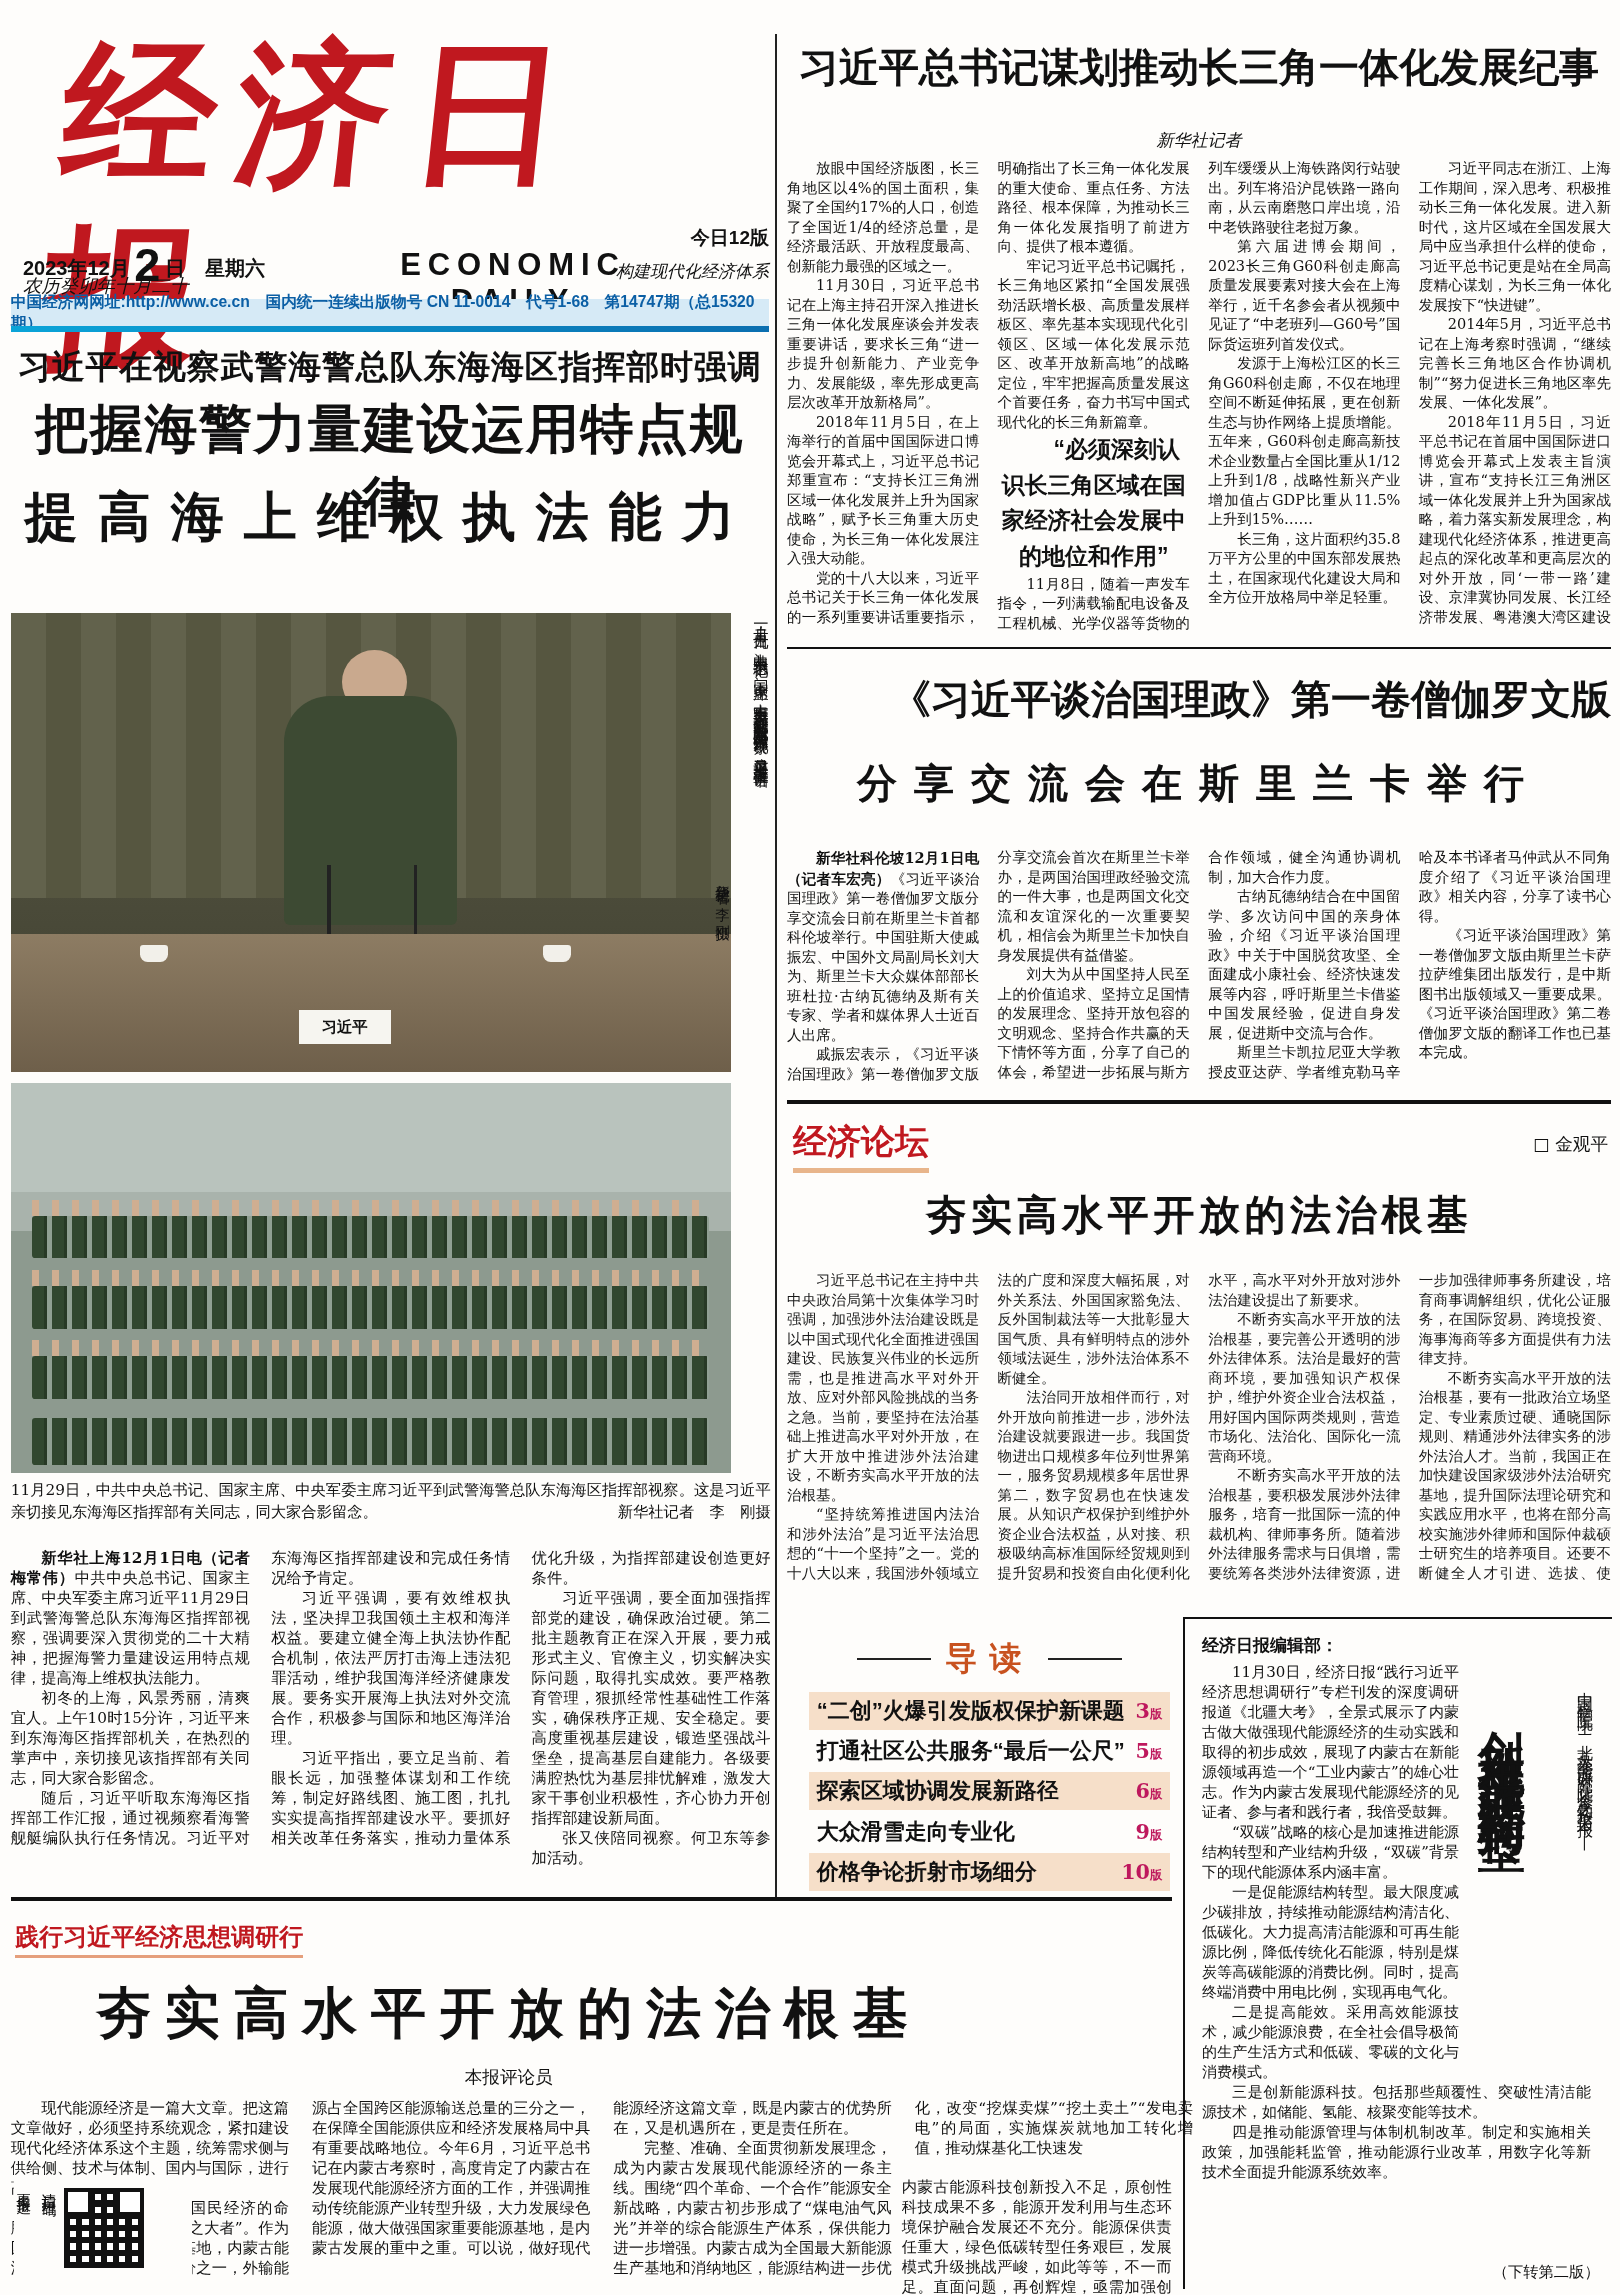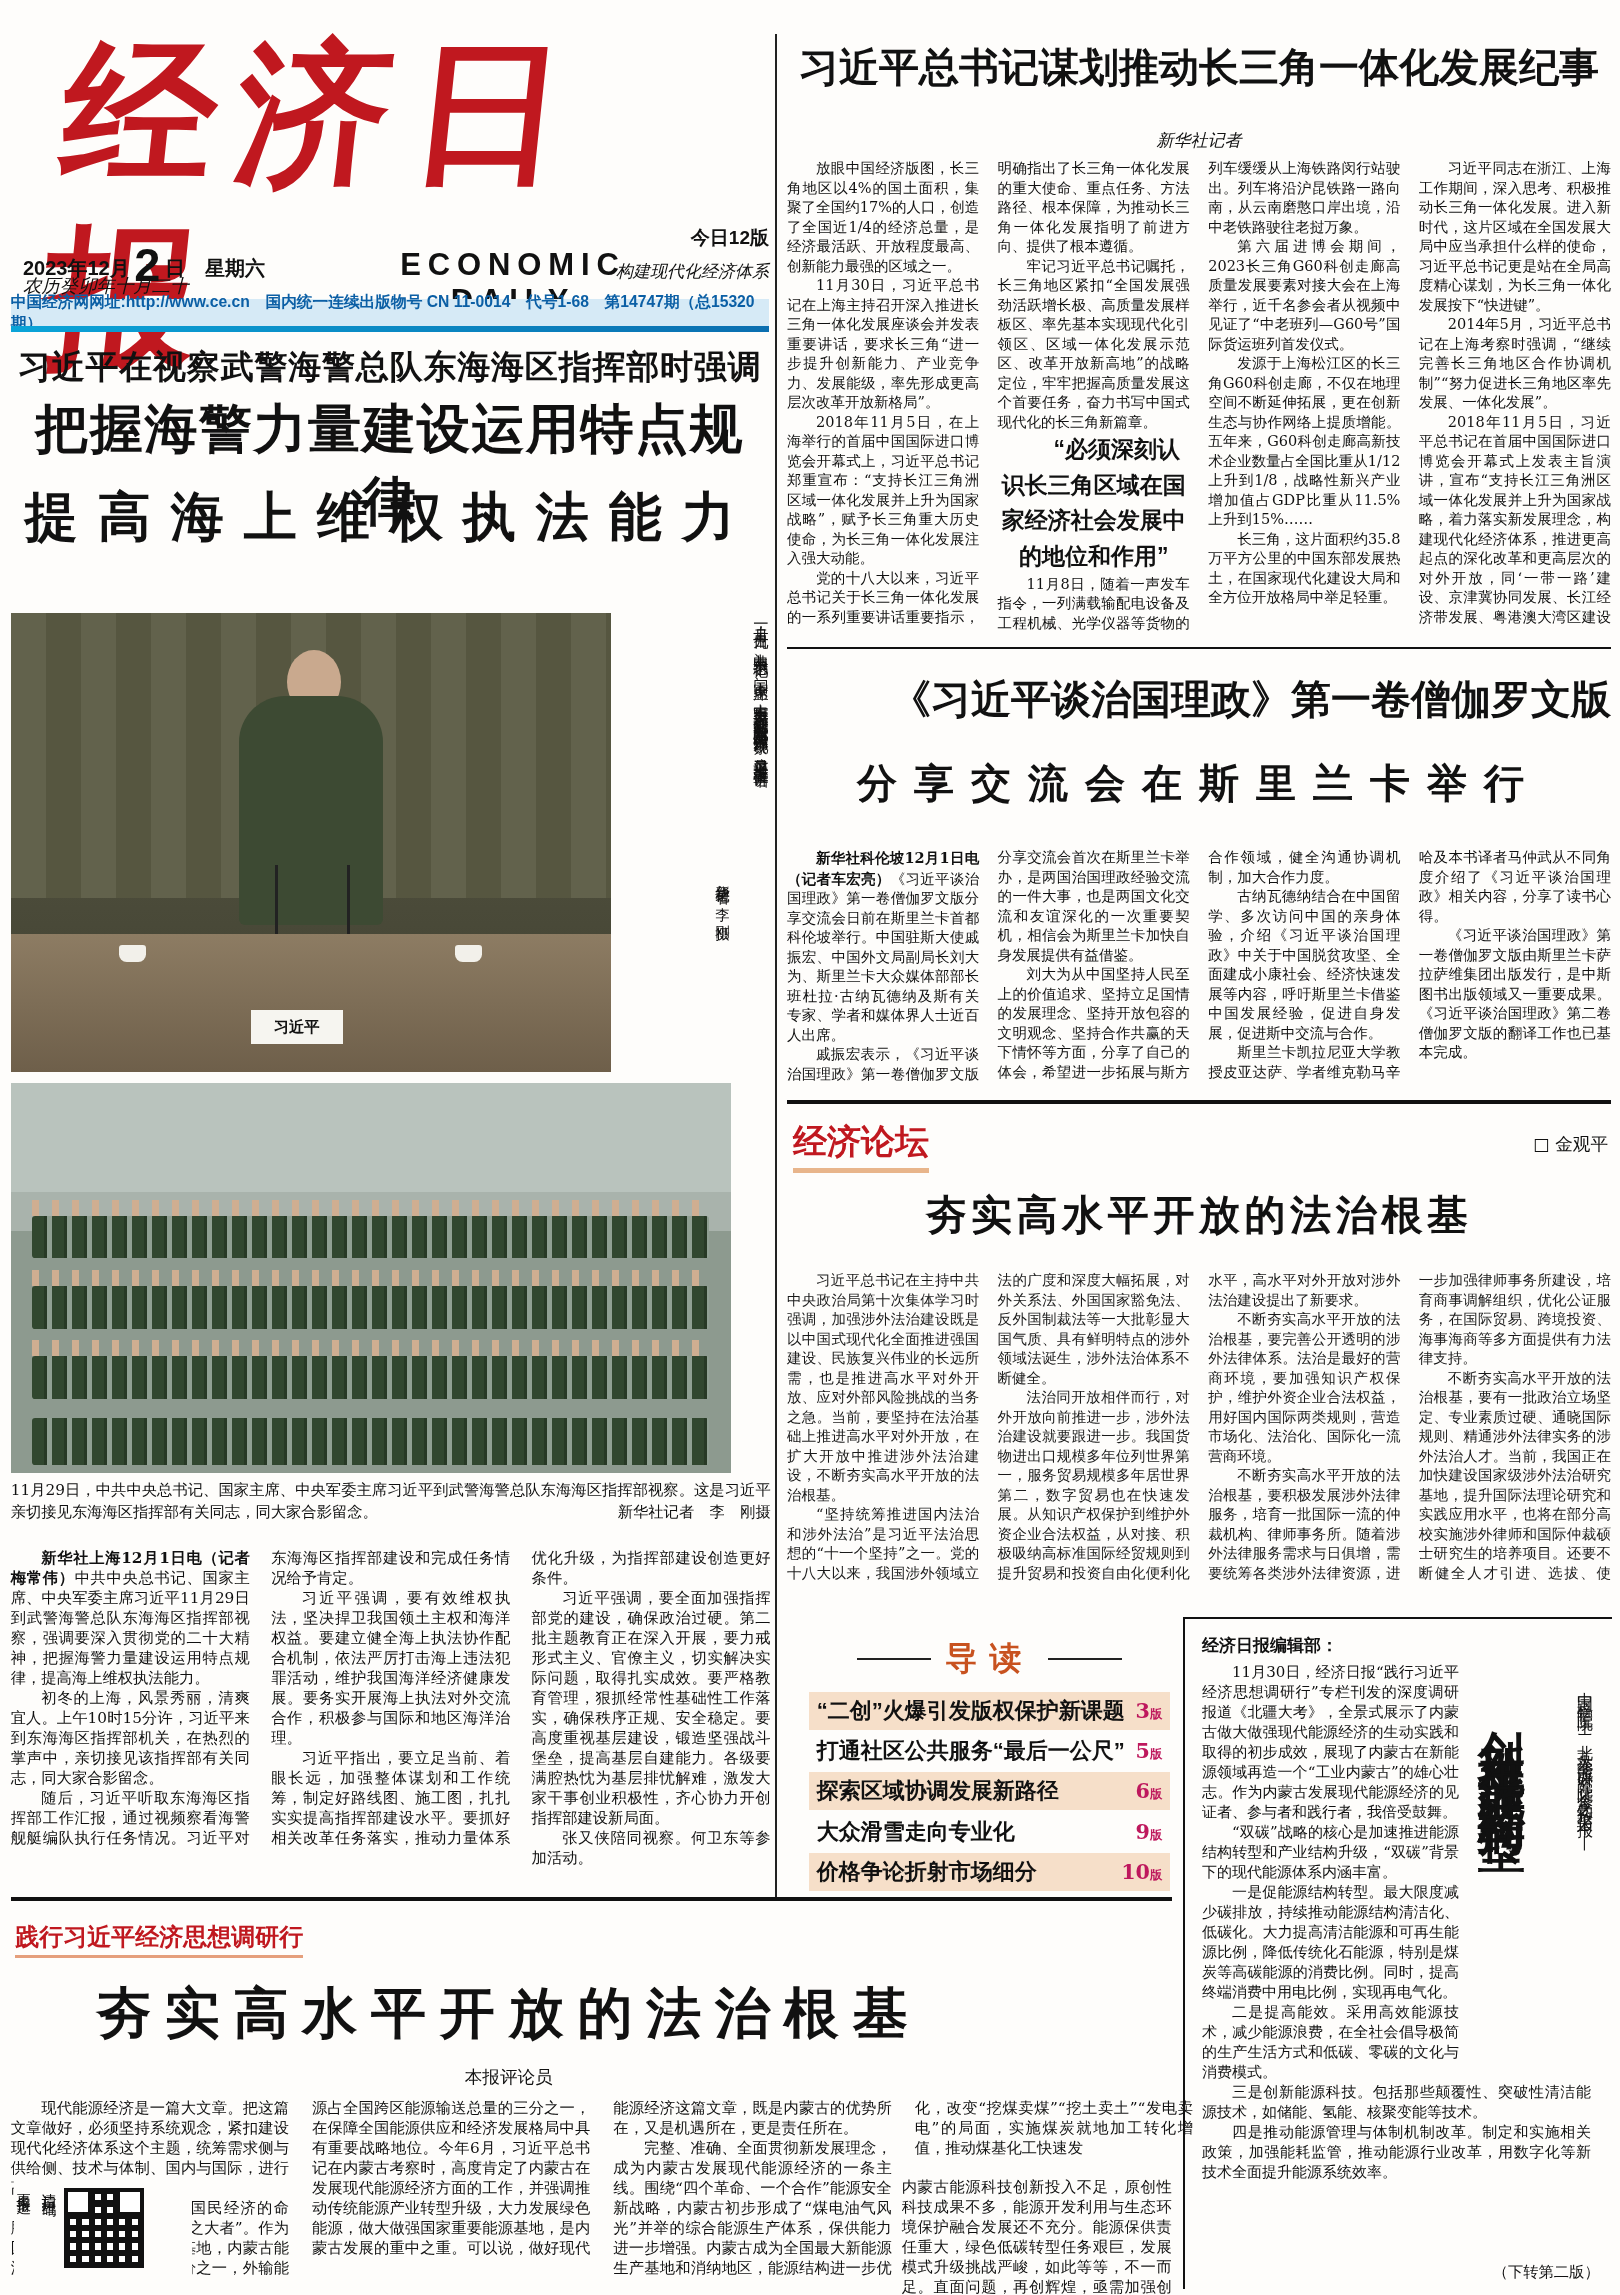--- a/index.html
+++ b/index.html
@@ -17,21 +17,21 @@
   .edition{left:582px;top:225px;width:187px;text-align:right;font-size:19px;font-weight:bold;}
   .publisher{left:536px;top:260px;width:233px;text-align:right;font-size:17px;font-style:italic;}
   .bluebar{left:10.7px;top:299px;width:758px;height:27.6px;background:#d6eaf6;color:#0b5fa5;
            font-weight:bold;font-size:15.7px;display:flex;align-items:center;justify-content:center;}
   .bluestrip{left:10.7px;top:326px;width:758px;height:6.1px;background:linear-gradient(90deg,#0ba4d8,#0b6fb0);}
   .vdivider{left:775px;top:34px;width:1.5px;height:1866px;background:#222;}
   
   .kicker-black{left:10.7px;top:345px;width:758px;text-align:center;font-size:33px;font-weight:900;letter-spacing:0.8px;}
   .head1{left:10.7px;top:394px;width:758px;text-align:center;font-size:53px;font-weight:900;letter-spacing:1.5px;}
   .head2{left:10.7px;top:482px;width:758px;text-align:center;font-size:53px;font-weight:900;letter-spacing:20px;}
-  .photo1{left:10.7px;top:613px;width:600px;height:459px;background:linear-gradient(180deg,#6a6a52 0%,#53533f 55%,#45453300 55%),linear-gradient(180deg,#5e5e49,#3f3f30);}
+  .photo1{left:10.7px;top:613px;width:720px;height:459px;background:linear-gradient(180deg,#6a6a52 0%,#53533f 55%,#45453300 55%),linear-gradient(180deg,#5e5e49,#3f3f30);}
   .curtain{position:absolute;left:0;top:0;width:100%;height:62%;background:repeating-linear-gradient(90deg,#62624c 0 35px,#565640 35px 70px);}
   .figure{position:absolute;left:38%;top:18%;width:24%;height:50%;background:#3d4a33;border-radius:46px 46px 6.1px 6.1px;}
   .fhead{position:absolute;left:46%;top:8%;width:9%;height:14%;background:#c9a98e;border-radius:50%;}
   .desk{position:absolute;left:0;bottom:0;width:100%;height:30%;background:linear-gradient(180deg,#8d7c63,#6e5f4a);}
   .mic{position:absolute;width:3.1px;height:69px;background:#222;bottom:30%;}
   .cup{position:absolute;width:27.6px;height:17px;background:#f2f0ea;border-radius:3.1px 3.1px 7.7px 7.7px;bottom:24%;}
   .nameplate{position:absolute;left:40%;bottom:6%;width:92px;height:34px;background:#f6f5f0;color:#111;
              font-size:15.3px;font-weight:bold;display:flex;align-items:center;justify-content:center;}
   .vcap{left:732px;top:614px;width:38px;height:459px;writing-mode:vertical-rl;font-size:15.3px;line-height:19px;letter-spacing:1.5px;}
   .vcred{left:704px;top:873px;width:27.6px;height:199px;writing-mode:vertical-rl;font-size:14.5px;letter-spacing:1.5px;}

